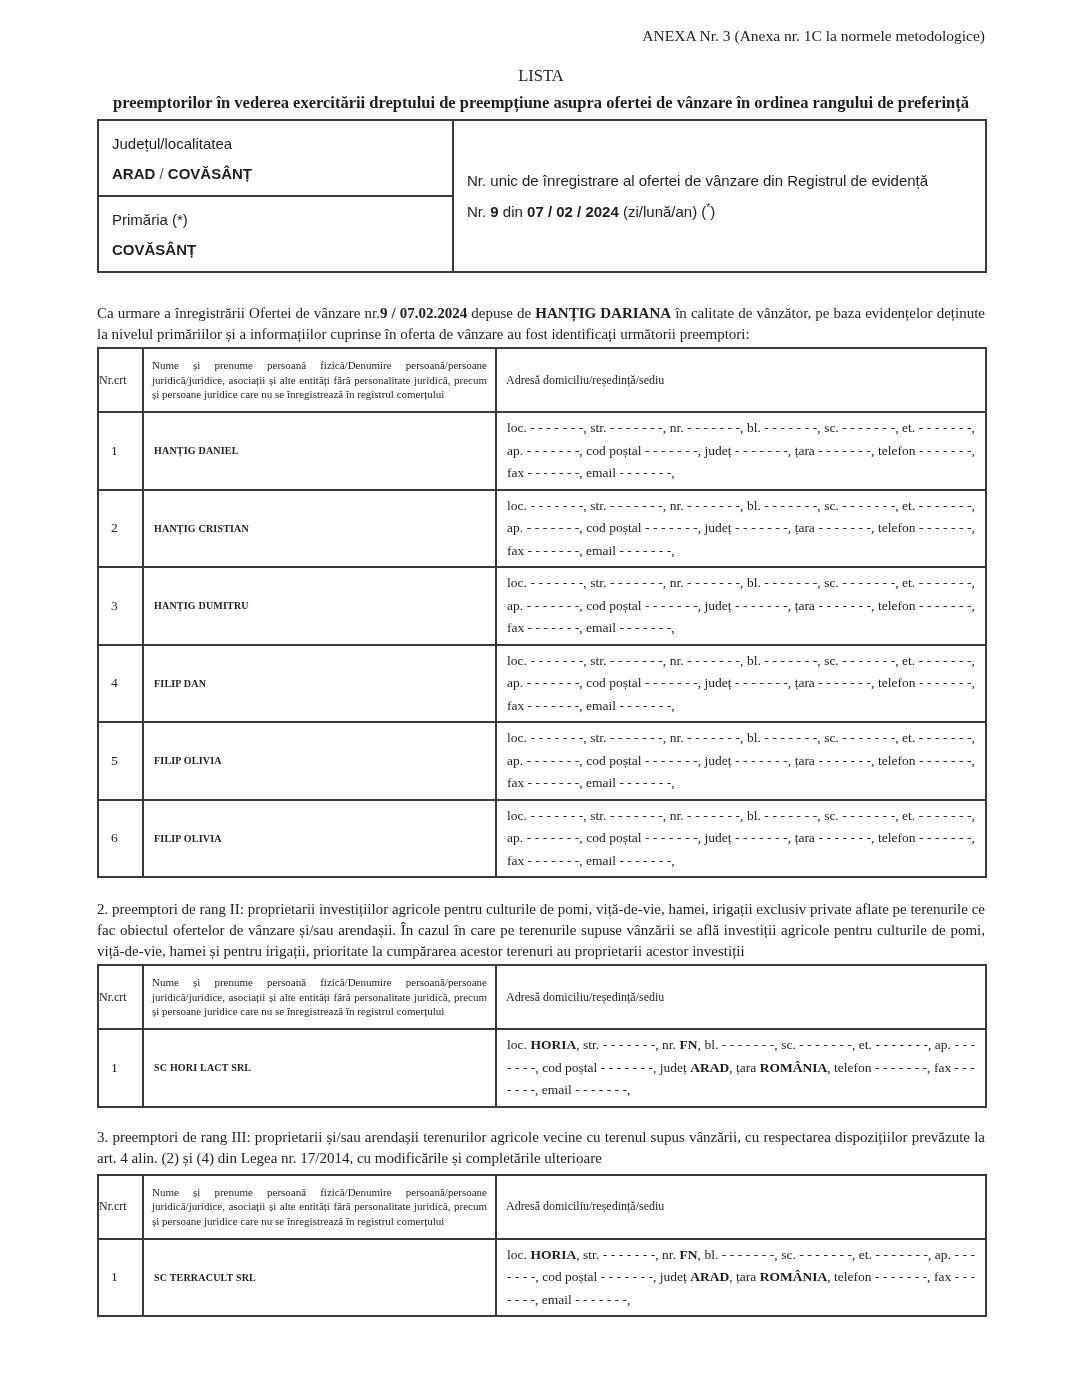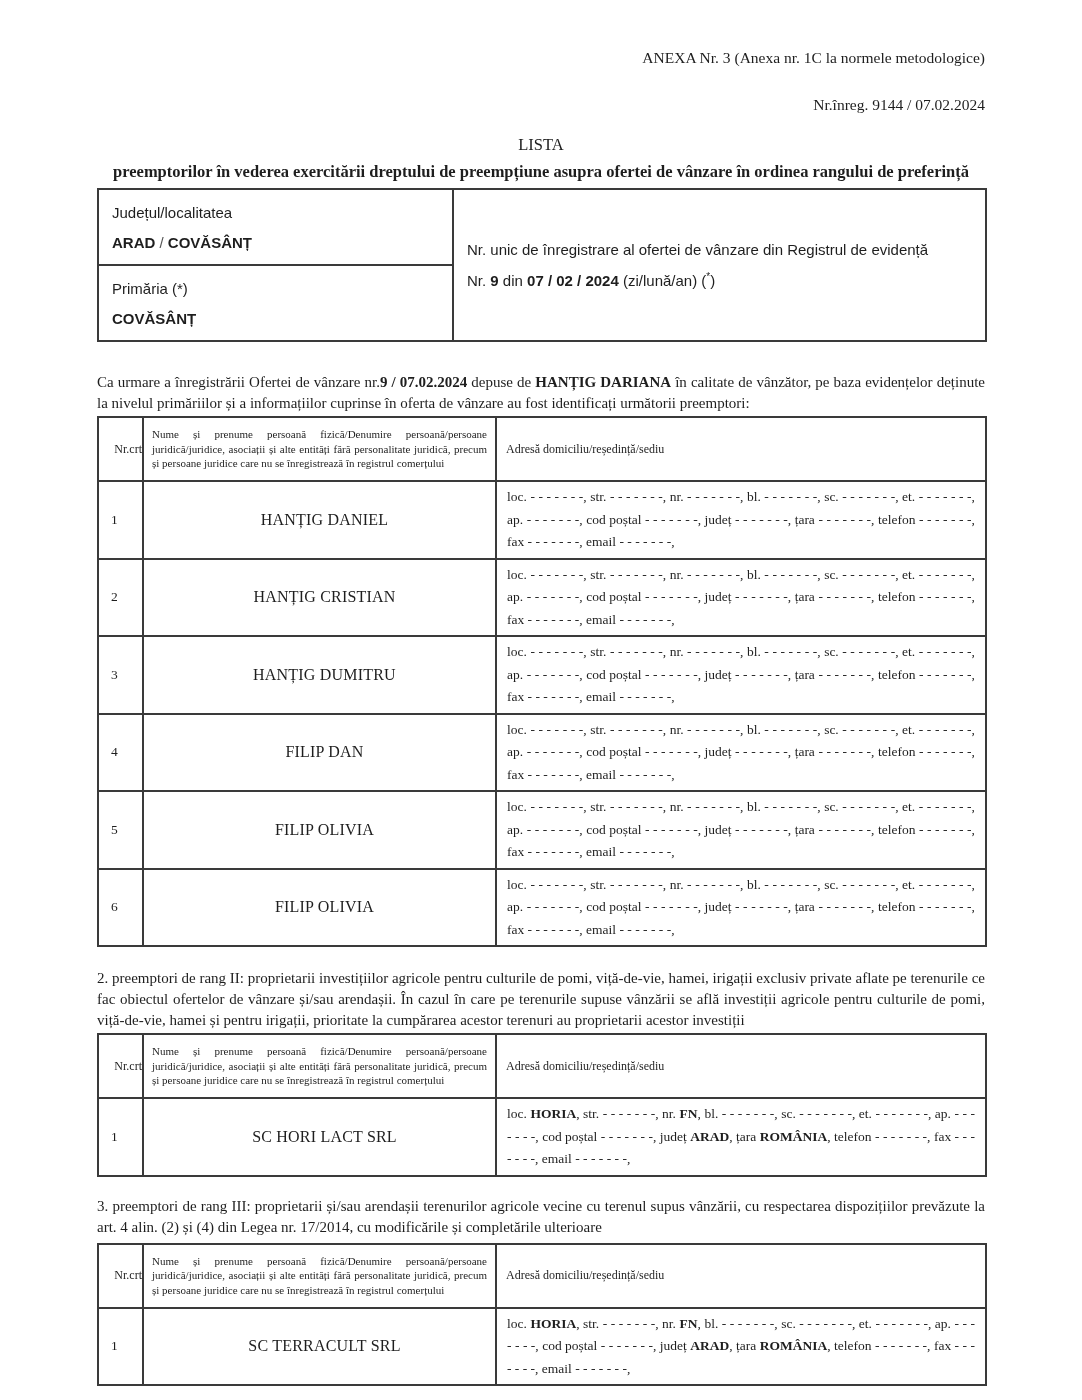--- a/index.html
+++ b/index.html
@@ -4,21 +4,21 @@
 <style>
   * { margin:0; padding:0; box-sizing:border-box; }
   html,body { background:#ffffff; }
   body {
     width:1082px; height:1400px;
     font-family:"Liberation Serif", serif;
     color:#1e1e1e;
   }
   .page {
     width:1082px; height:1400px;
-    padding:46px 97px 0 97px;
+    padding:24px 97px 0 97px;
     overflow:hidden;
     background:#ffffff;
   }
   .right-line {
     text-align:right;
     font-size:15.5px;
     line-height:24px;
   }
   .reg-line { margin-top:23px; }
   .lista {
@@ -69,37 +69,36 @@
     border-collapse:collapse;
     table-layout:fixed;
     margin-top:2px;
   }
   .data-table.mt { margin-top:5px; }
   .data-table td { border:2px solid #3a3a3a; vertical-align:middle; }
   .col-nr   { width:45px; }
   .col-name { width:353px; }
   .col-addr { width:490px; }
   .thead-row td { height:64px;margin-left:20px; }
-  .th-nr   { font-size:12px; text-align:right; }
+  .th-nr   { font-size:12px; text-align:left; }
   .th-name { font-size:11px; line-height:14.5px; text-align:justify; padding:4px 8px; vertical-align:middle; }
   .th-addr { font-size:12px; padding:0 9px; }
   .data-row td { height:65px; }
   .data-row-short td { height:62px; }
   .cell-nr   { font-size:13.5px; padding-left:12px; }
-  .cell-name { font-size:16px; font-weight:normal; padding-left:10px; letter-spacing:0.2px;text-align:center; }
+  .cell-name { font-size:10px; font-weight:bold; padding-left:10px; letter-spacing:0.2px; }
   .cell-addr { font-size:13.5px; line-height:22.5px; text-align:justify; padding:4px 10px; }
   b { font-weight:bold; }
 </style>
 </head>
 <body>
 
 <div class="page">
 
   <div class="right-line">ANEXA Nr. 3 (Anexa nr. 1C la normele metodologice)</div>
-  <div class="right-line reg-line">Nr.înreg. 9144 / 07.02.2024</div>
   <div class="lista">LISTA</div>
   <div class="subtitle">preemptorilor în vederea exercitării dreptului de preempțiune asupra ofertei de vânzare în ordinea rangului de preferință</div>
 
   <table class="info-table">
     <colgroup>
         <col style="width:355px">
         <col style="width:533px">
       </colgroup>
     <tbody>
         <tr class="info-row-1">

